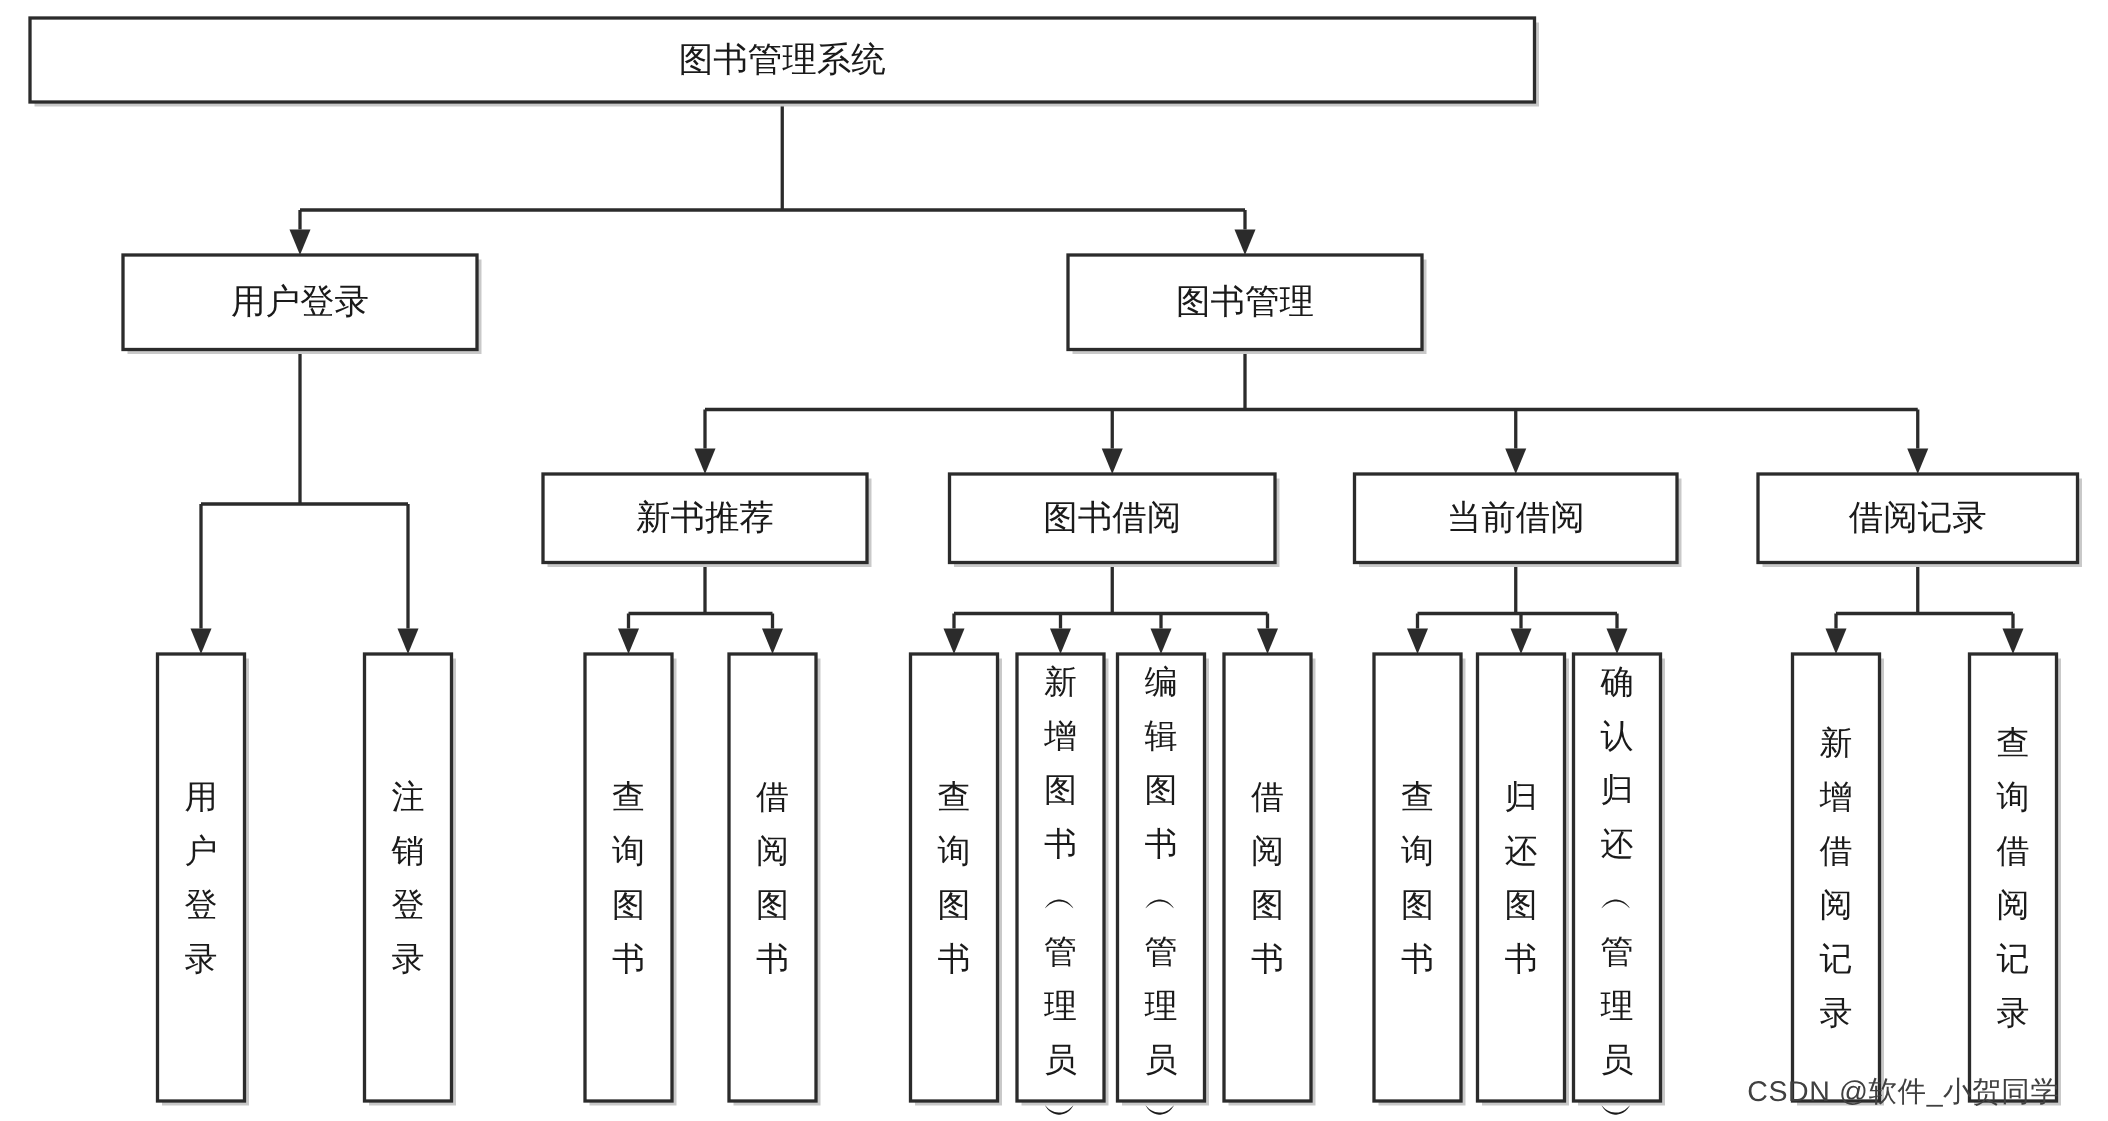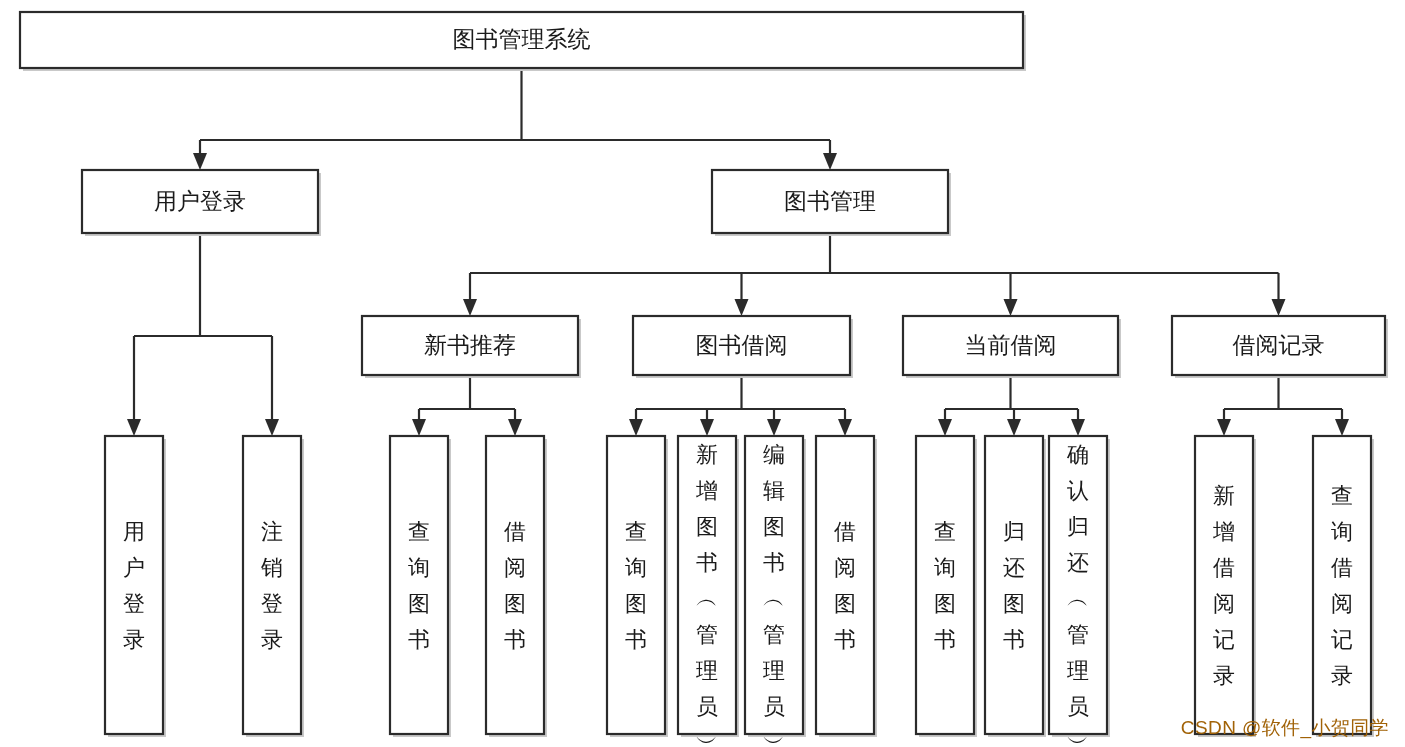--- a/index.html
+++ b/index.html
@@ -54,25 +54,25 @@
     dominant-baseline: middle;
   }
   .leaf-label-v {
     font-family: "Liberation Sans", "DejaVu Sans", sans-serif;
     font-size: 22px;
     fill: #1a1a1a;
     text-anchor: middle;
   }
   .watermark {
     position: absolute;
-    right: 16px;
+    right: 32px;
     bottom: 6px;
     font-family: "Liberation Sans", "DejaVu Sans", sans-serif;
     font-size: 19px;
-    color: #a16207;
+    color: #404040;
     letter-spacing: 0.4px;
     white-space: nowrap;
     user-select: none;
   }
 </style>
 </head>
 <body>
 
 <div id="diagram-root">
   <svg class="flow" viewBox="0 0 1405 747" xmlns="http://www.w3.org/2000/svg">

